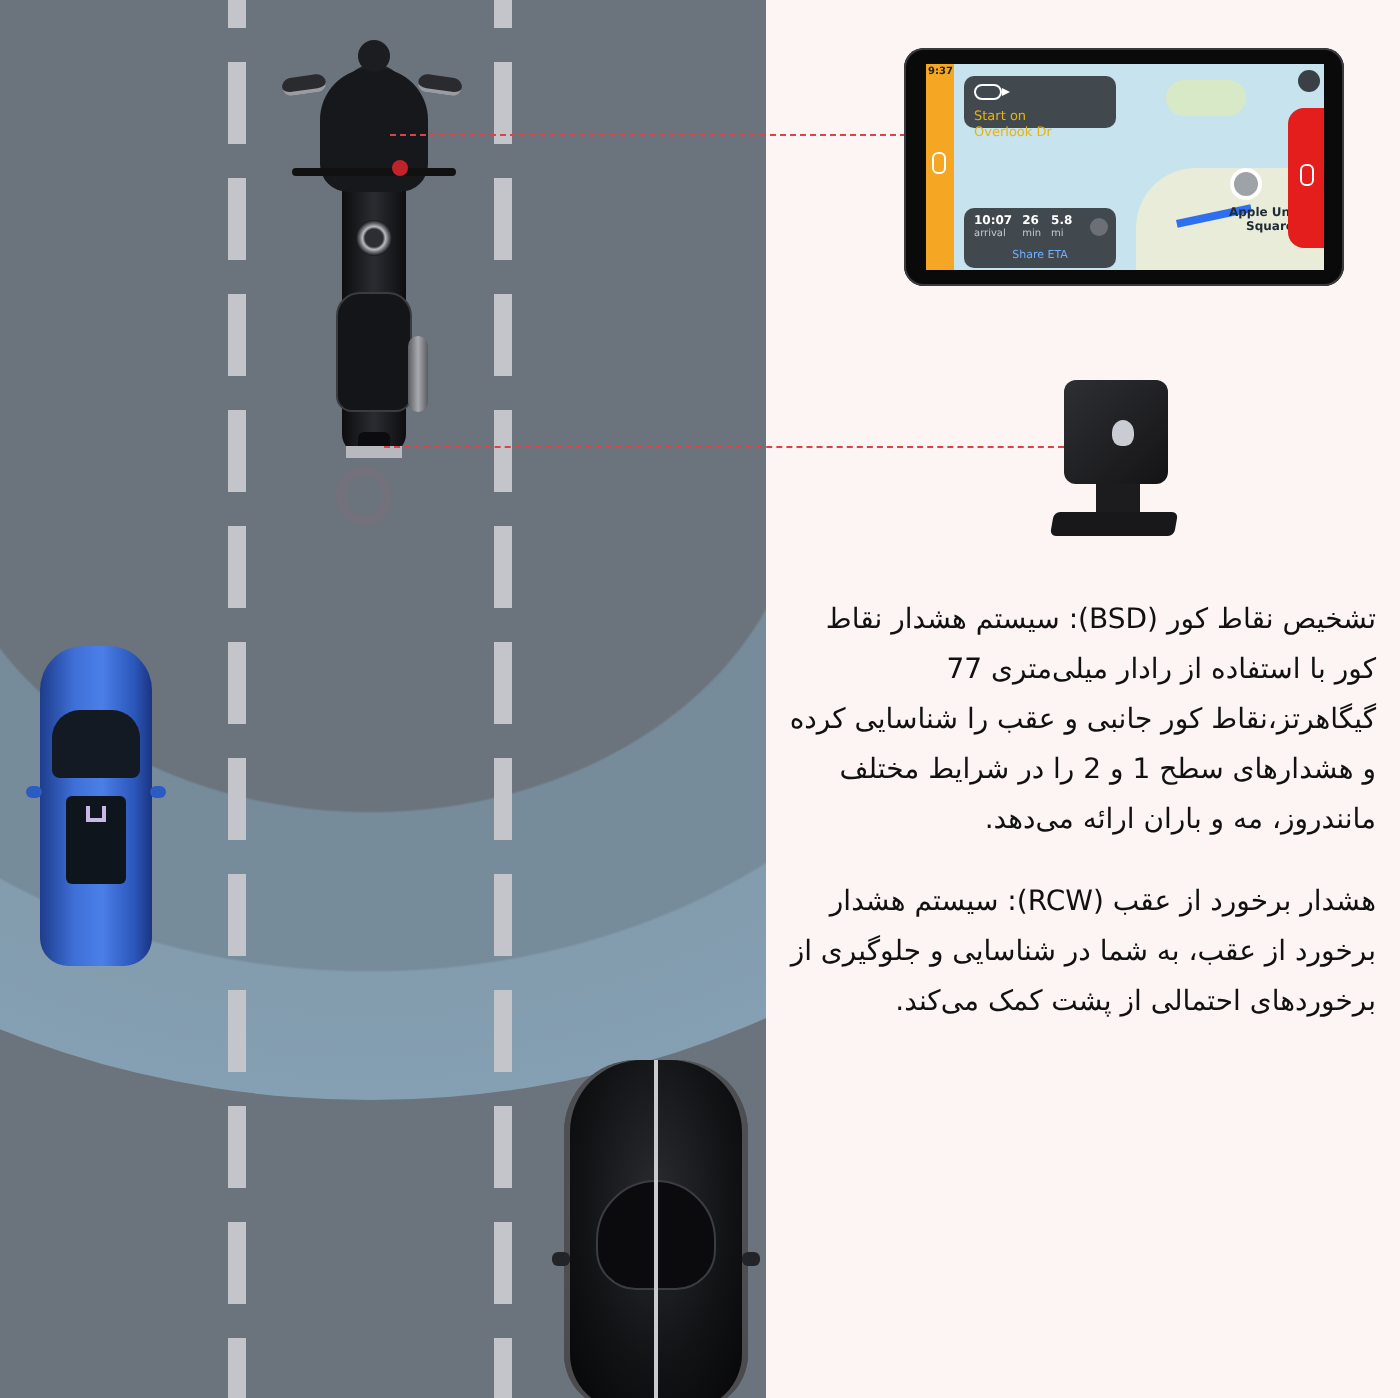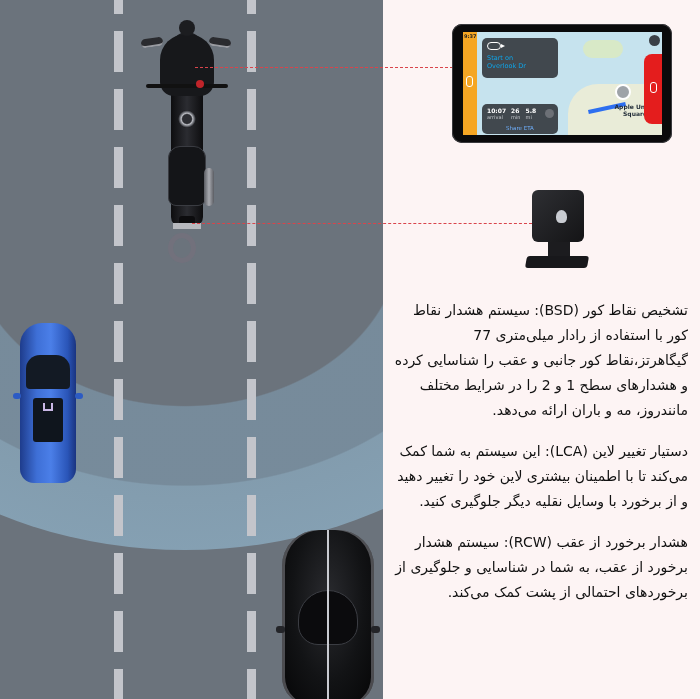--- a/index.html
+++ b/index.html
@@ -173,23 +173,23 @@
       position: absolute; right: 0; top: 22px; width: 18px; height: 70px; background: #e41d1d;
       border-radius: 8px 0 0 8px;
     }
     .side-icon {
       position: absolute; width: 7px; height: 11px; border: 1.5px solid #fff; border-radius: 3px;
     }
     .screen-time {
       position: absolute; left: 1px; top: 1px; font-size: 5px; color: #222; font-weight: bold;
     }
     .nav-card {
-      position: absolute; left: 19px; top: 6px; width: 76px; height: 40px;
+      position: absolute; left: 19px; top: 6px; width: 76px; height: 26px;
       background: rgba(55,60,66,0.93); border-radius: 5px; padding: 4px 5px;
-      color: #0ea5e9;
+      color: #eab308;
     }
     .nav-card .arrow-icon {
       width: 14px; height: 8px; border: 1.2px solid #fff; border-radius: 5px; position: relative;
       margin-bottom: 4px;
     }
     .nav-card .arrow-icon::after {
       content: ""; position: absolute; right: -5px; top: 1px; width: 0; height: 0;
       border-left: 4px solid #fff; border-top: 2.5px solid transparent; border-bottom: 2.5px solid transparent;
     }
     .nav-card .line { font-size: 6.5px; line-height: 8px; }
@@ -330,15 +330,14 @@
 
 <div class="sensor">
   <div class="box"></div>
   <div class="skull"></div>
   <div class="stem"></div>
   <div class="base"></div>
 </div>
 
 <div class="text-panel">
   <p class="para">تشخیص نقاط کور (BSD): سیستم هشدار نقاط کور با استفاده از رادار میلی‌متری 77 گیگاهرتز،نقاط کور جانبی و عقب را شناسایی کرده و هشدارهای سطح 1 و 2 را در شرایط مختلف مانندروز، مه و باران ارائه می‌دهد.</p>
-  <p class="para">دستیار تغییر لاین (LCA): این سیستم به شما کمک می‌کند تا با اطمینان بیشتری لاین خود را تغییر دهید و از برخورد با وسایل نقلیه دیگر جلوگیری کنید.</p>
   <p class="para">هشدار برخورد از عقب (RCW): سیستم هشدار برخورد از عقب، به شما در شناسایی و جلوگیری از برخوردهای احتمالی از پشت کمک می‌کند.</p>
 </div>
 
 </body></html>

